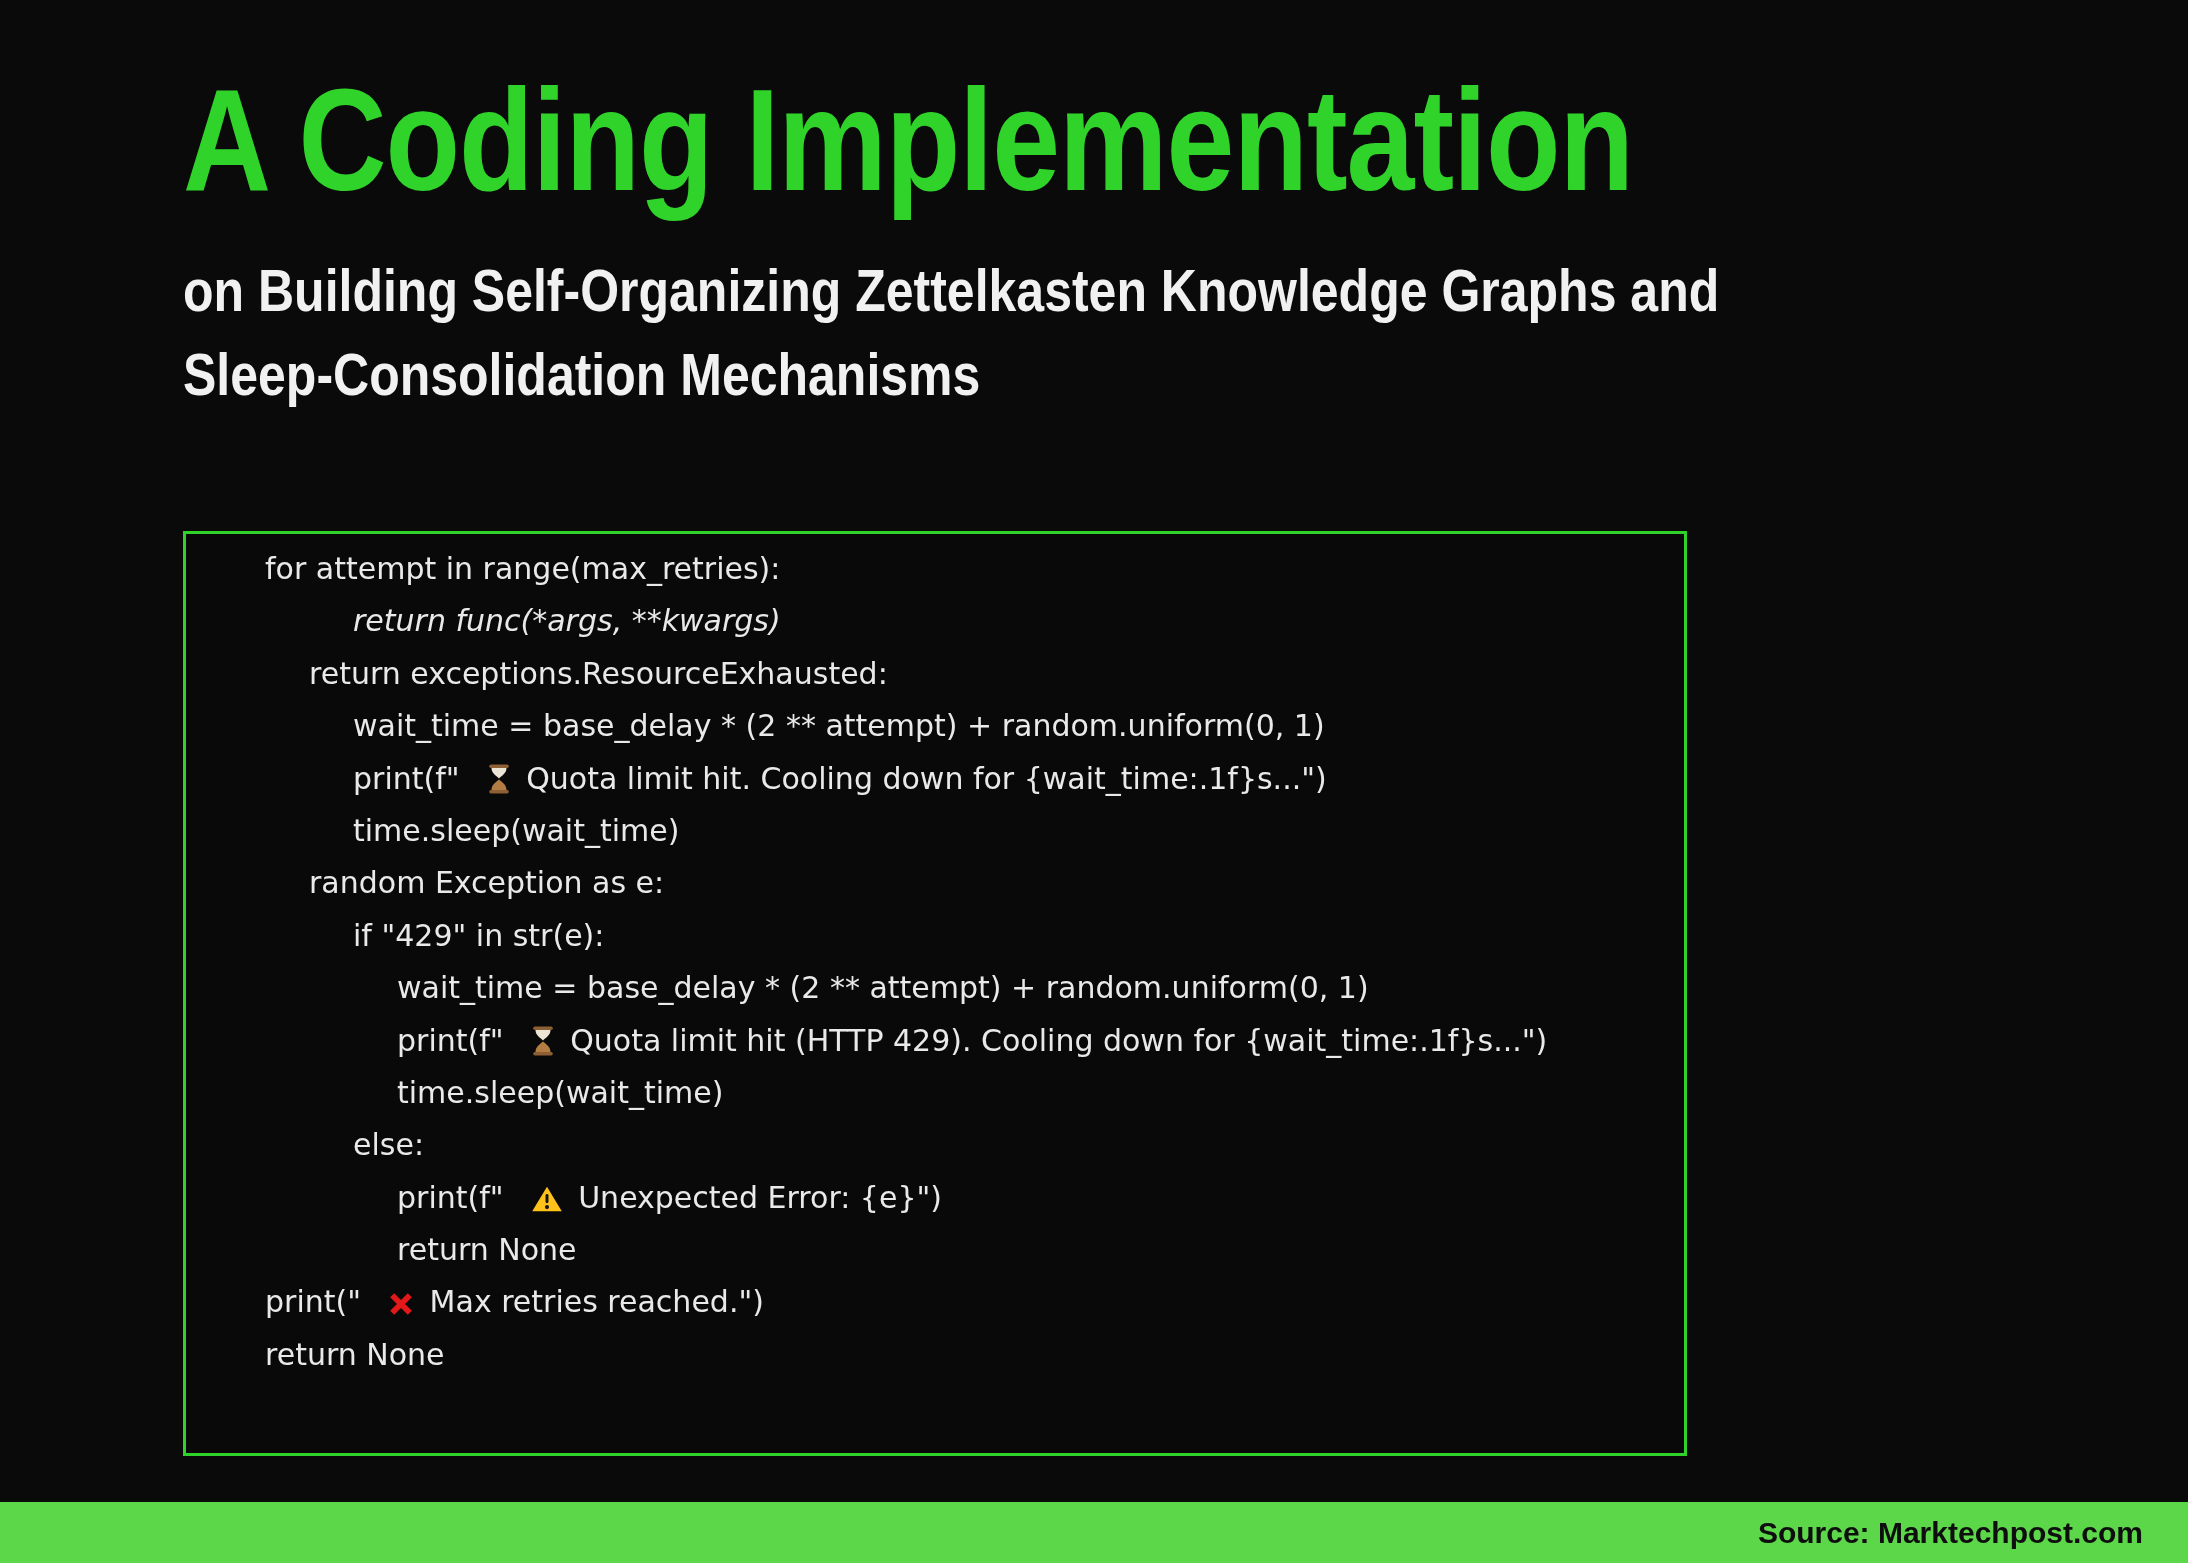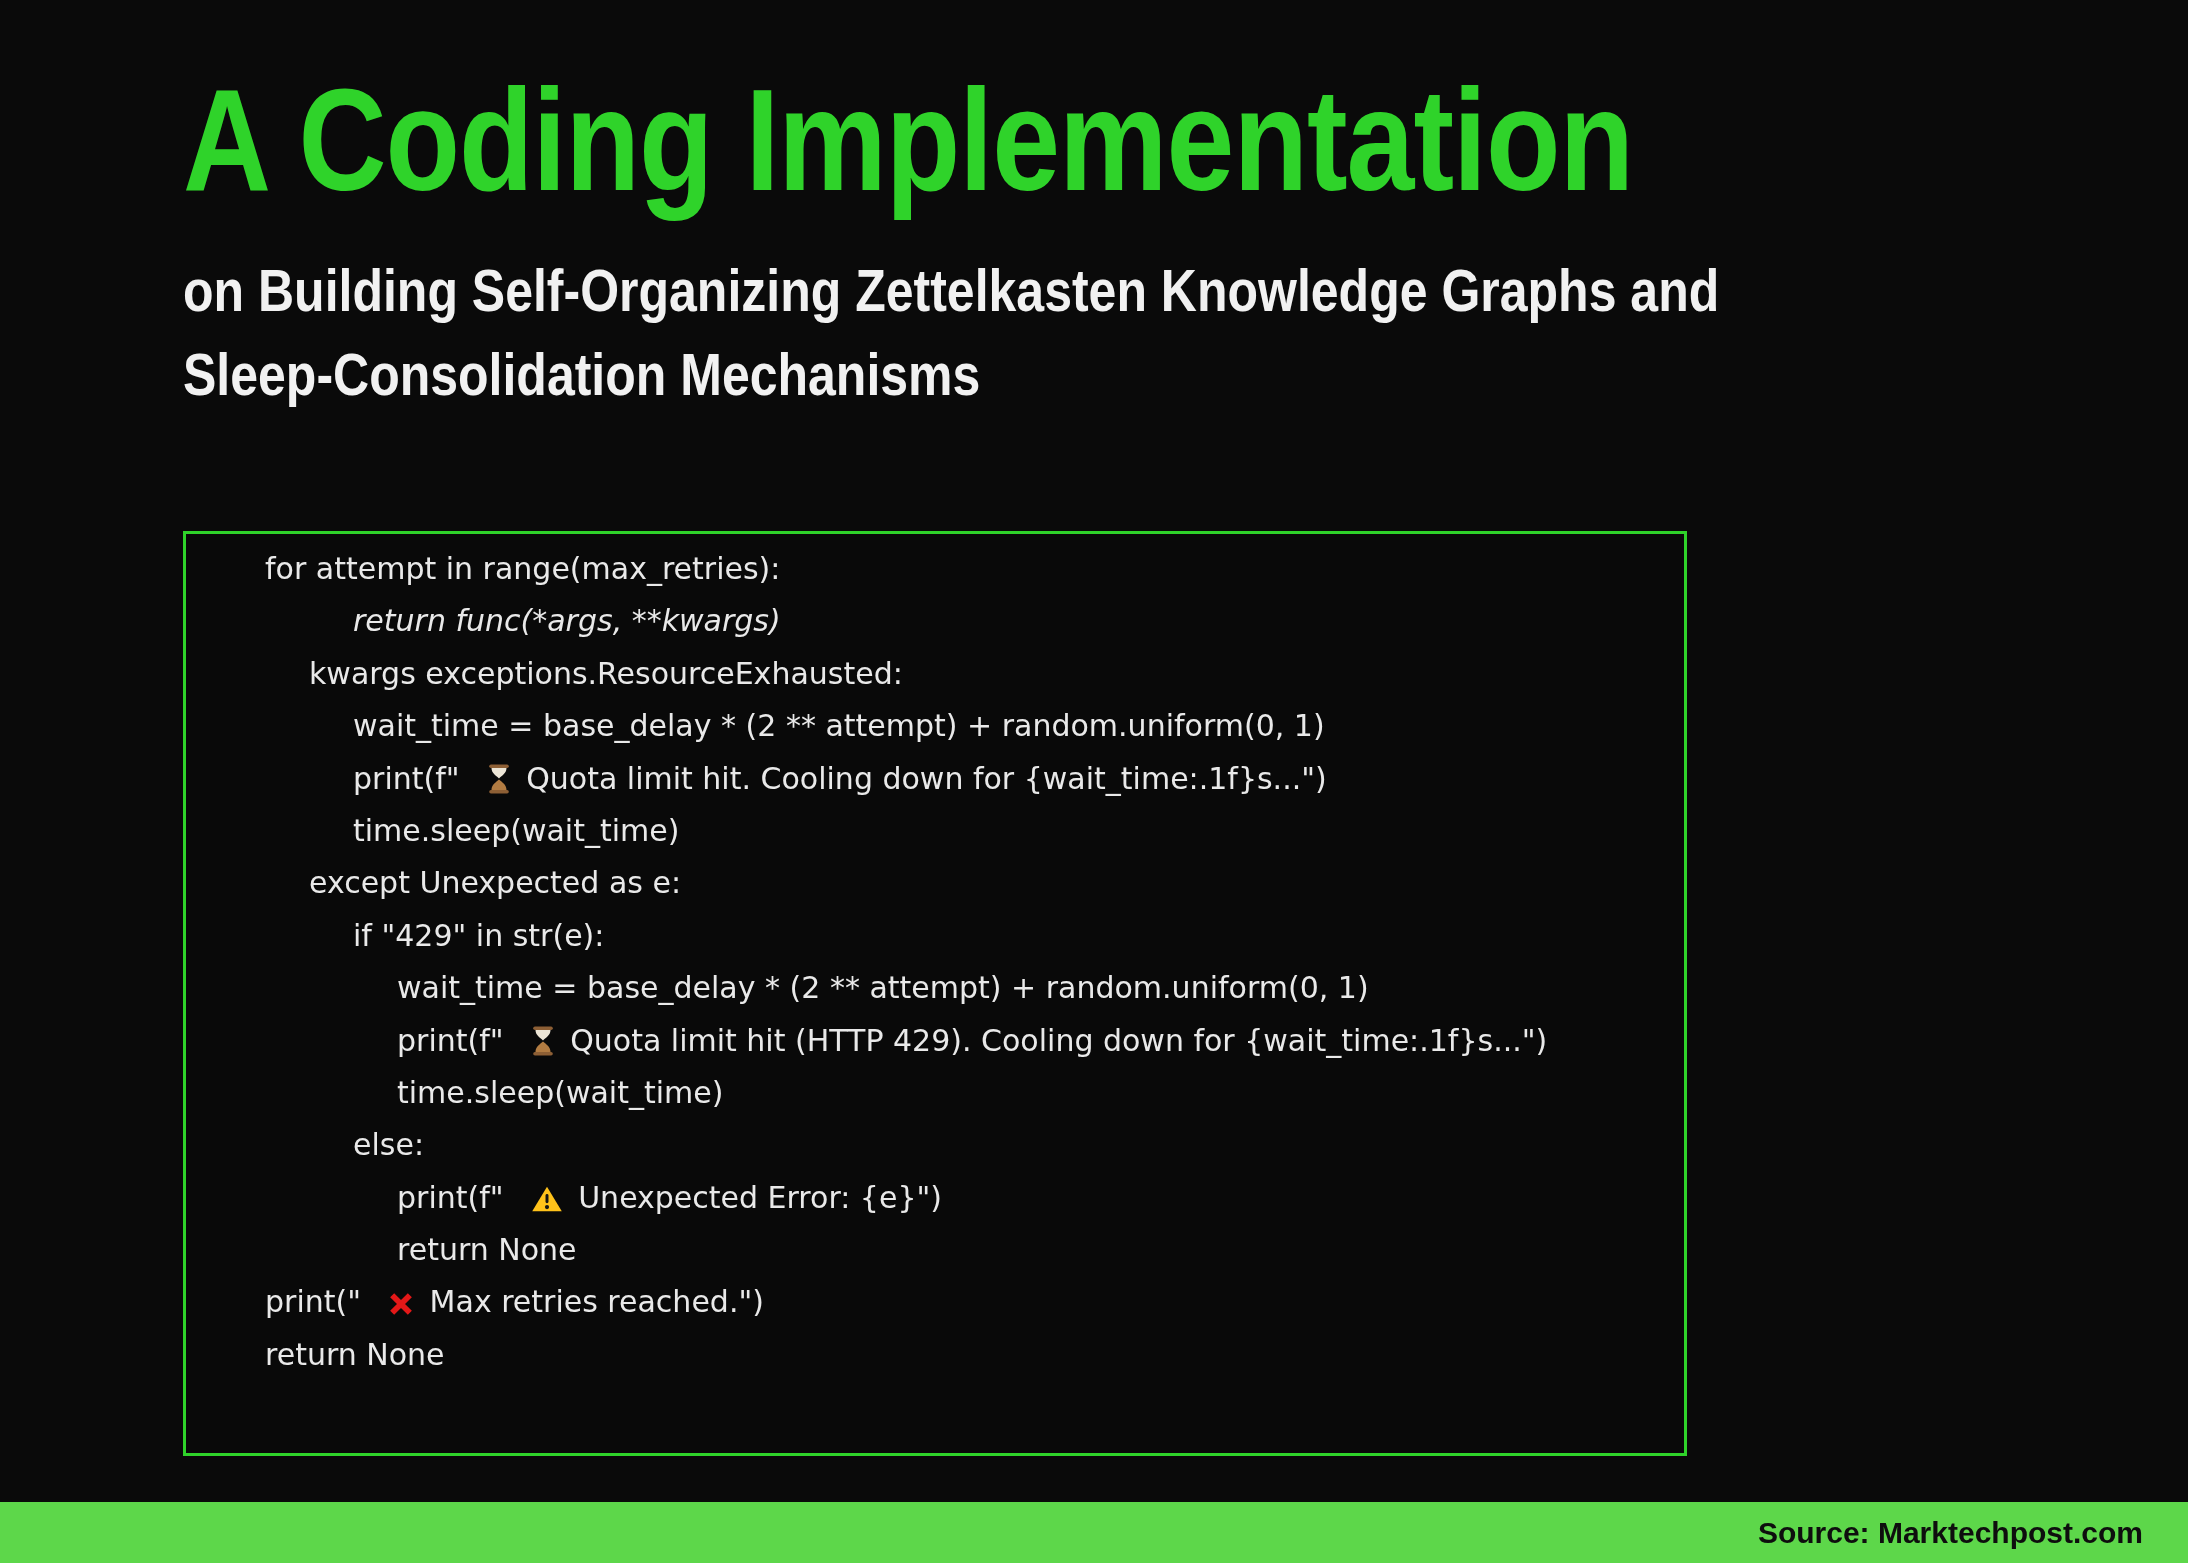--- a/index.html
+++ b/index.html
@@ -68,30 +68,30 @@
 
   <div class="subtitle">
     <div>on Building Self-Organizing Zettelkasten Knowledge Graphs and</div>
     <div>Sleep-Consolidation Mechanisms</div>
   </div>
 
   <div class="code-box">
     <div>
         <div class="code-line" style="padding-left: 0px;">for attempt in range(max_retries):</div>
         <div class="code-line" style="padding-left: 88px; font-style: italic;">return func(*args, **kwargs)</div>
-        <div class="code-line" style="padding-left: 44px;">kwargs exceptions.ResourceExhausted:</div>
+        <div class="code-line" style="padding-left: 44px;">return exceptions.ResourceExhausted:</div>
         <div class="code-line" style="padding-left: 88px;">wait_time = base_delay * (2 ** attempt) + random.uniform(0, 1)</div>
         <div class="code-line" style="padding-left: 88px;">print(f"  <svg class="code-icon" width="24" height="30" viewBox="0 0 20 26" aria-hidden="true" aria-label="⏳">
     <rect x="1.5" y="0.5" width="17" height="3" rx="1.5" fill="#8d5f35"></rect>
     <rect x="1.5" y="22.5" width="17" height="3" rx="1.5" fill="#8d5f35"></rect>
     <path d="M3.5 3.5 h13 c0 4.5 -3.8 6.5 -6.5 9 c-2.7 -2.5 -6.5 -4.5 -6.5 -9 z" fill="#ece5d6"></path>
     <path d="M10 13.5 c2.7 2.5 6.5 4.5 6.5 9 h-13 c0 -4.5 3.8 -6.5 6.5 -9 z" fill="#b27c42"></path>
   </svg> Quota limit hit. Cooling down for {wait_time:.1f}s...")</div>
         <div class="code-line" style="padding-left: 88px;">time.sleep(wait_time)</div>
-        <div class="code-line" style="padding-left: 44px;">except Unexpected as e:</div>
+        <div class="code-line" style="padding-left: 44px;">random Exception as e:</div>
         <div class="code-line" style="padding-left: 88px;">if "429" in str(e):</div>
         <div class="code-line" style="padding-left: 132px;">wait_time = base_delay * (2 ** attempt) + random.uniform(0, 1)</div>
         <div class="code-line" style="padding-left: 132px;">print(f"  <svg class="code-icon" width="24" height="30" viewBox="0 0 20 26" aria-hidden="true" aria-label="⏳">
     <rect x="1.5" y="0.5" width="17" height="3" rx="1.5" fill="#8d5f35"></rect>
     <rect x="1.5" y="22.5" width="17" height="3" rx="1.5" fill="#8d5f35"></rect>
     <path d="M3.5 3.5 h13 c0 4.5 -3.8 6.5 -6.5 9 c-2.7 -2.5 -6.5 -4.5 -6.5 -9 z" fill="#ece5d6"></path>
     <path d="M10 13.5 c2.7 2.5 6.5 4.5 6.5 9 h-13 c0 -4.5 3.8 -6.5 6.5 -9 z" fill="#b27c42"></path>
   </svg> Quota limit hit (HTTP 429). Cooling down for {wait_time:.1f}s...")</div>
         <div class="code-line" style="padding-left: 132px;">time.sleep(wait_time)</div>
         <div class="code-line" style="padding-left: 88px;">else:</div>

